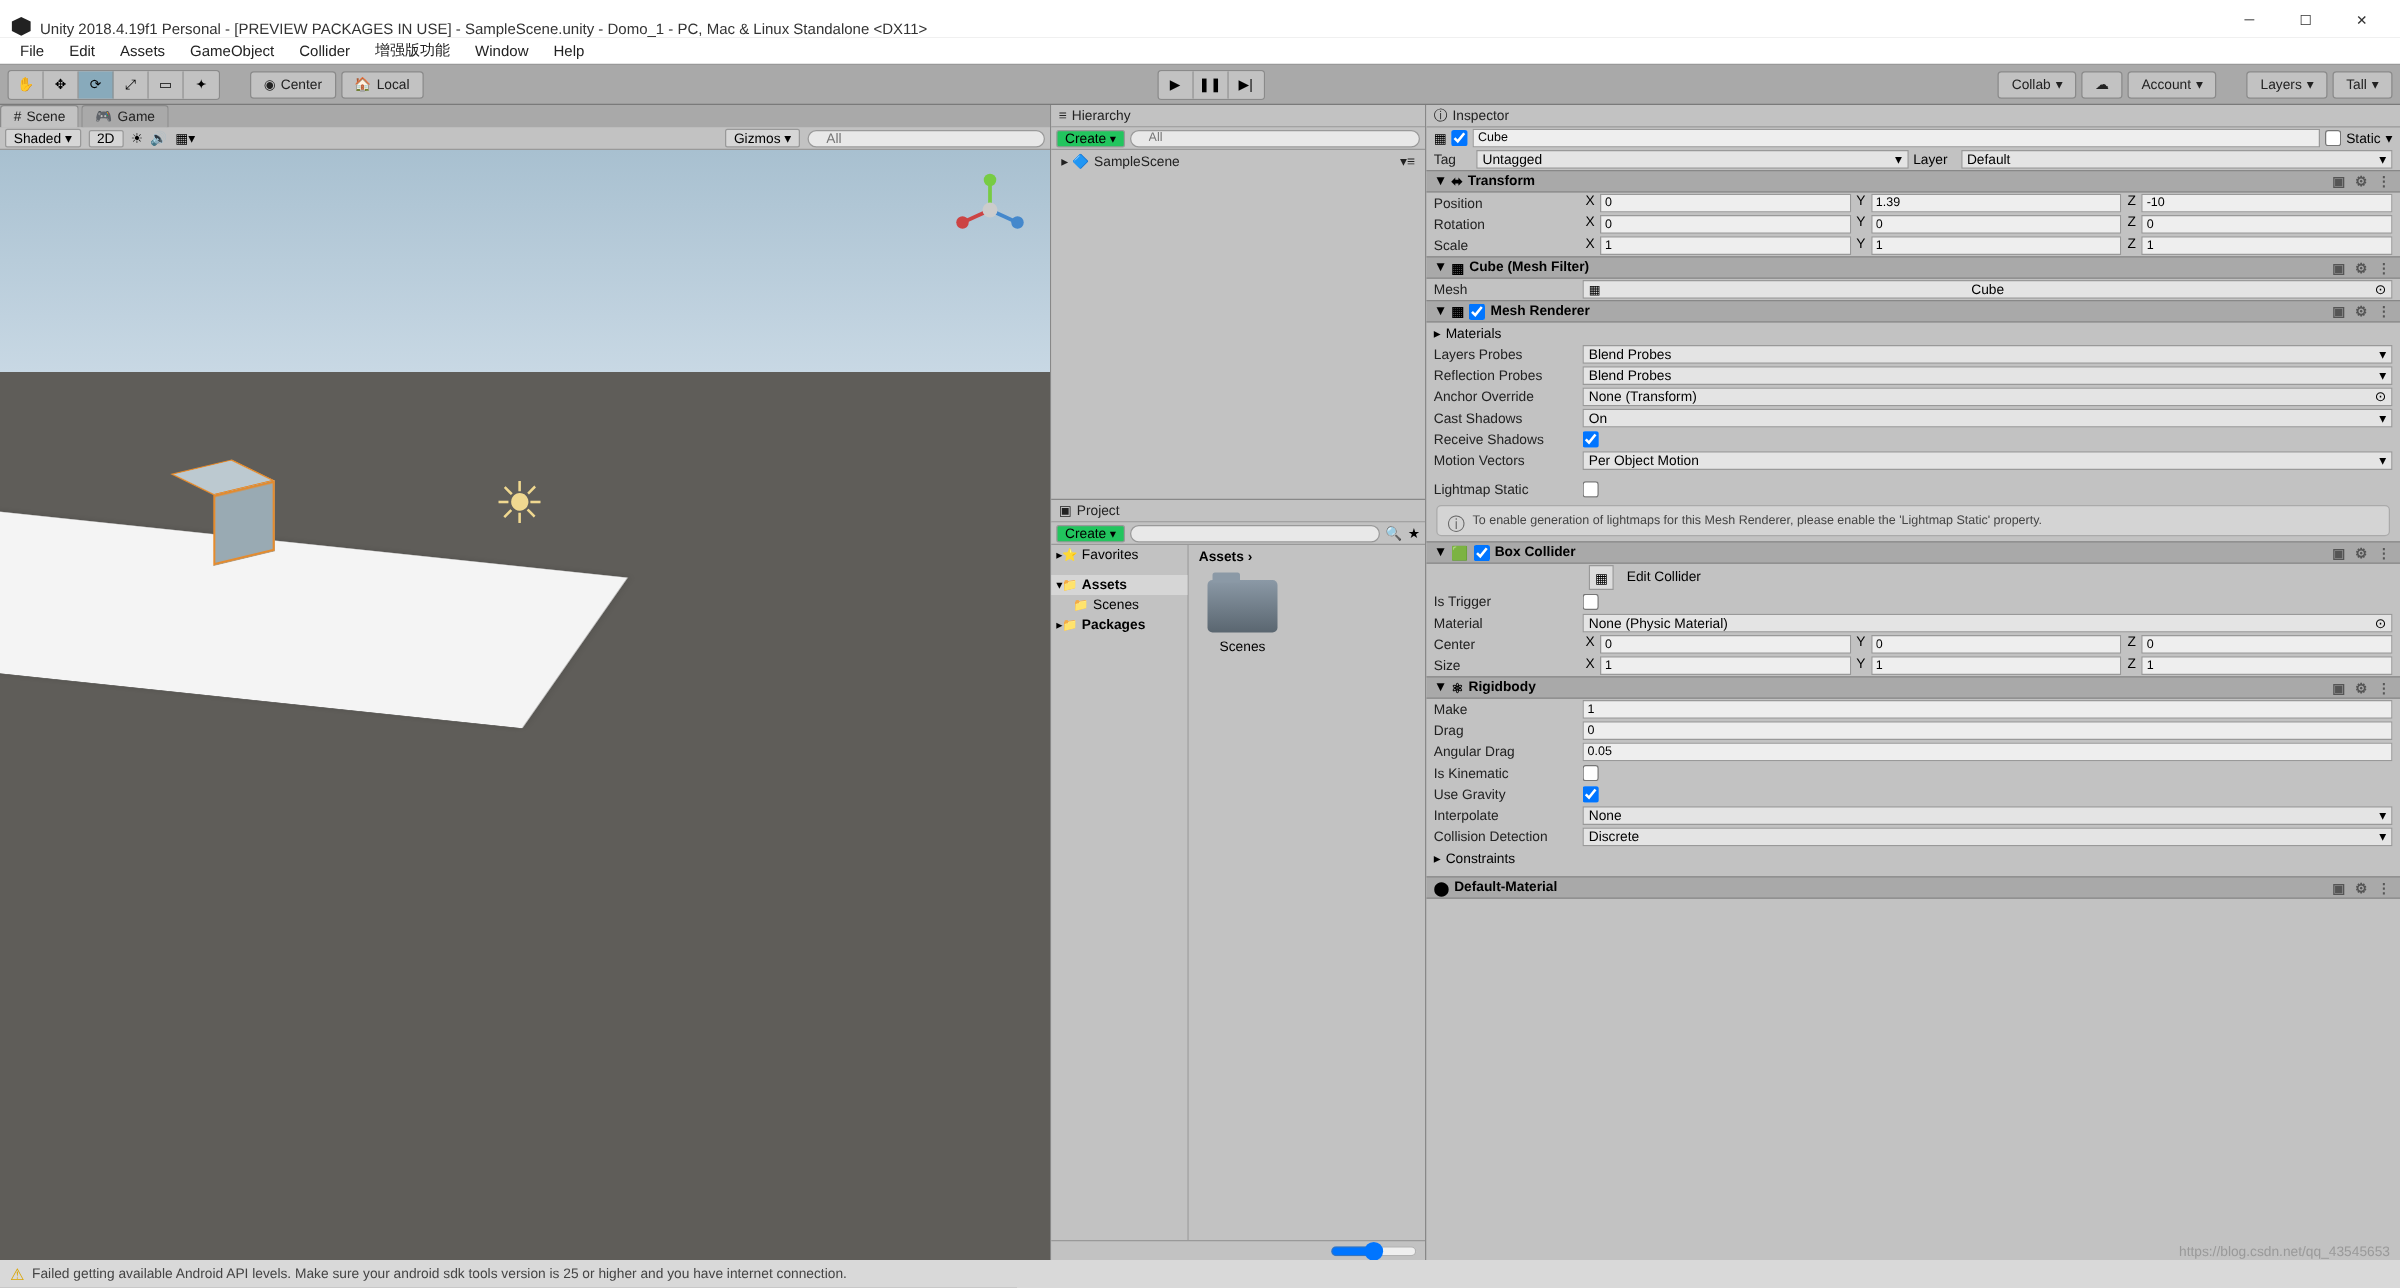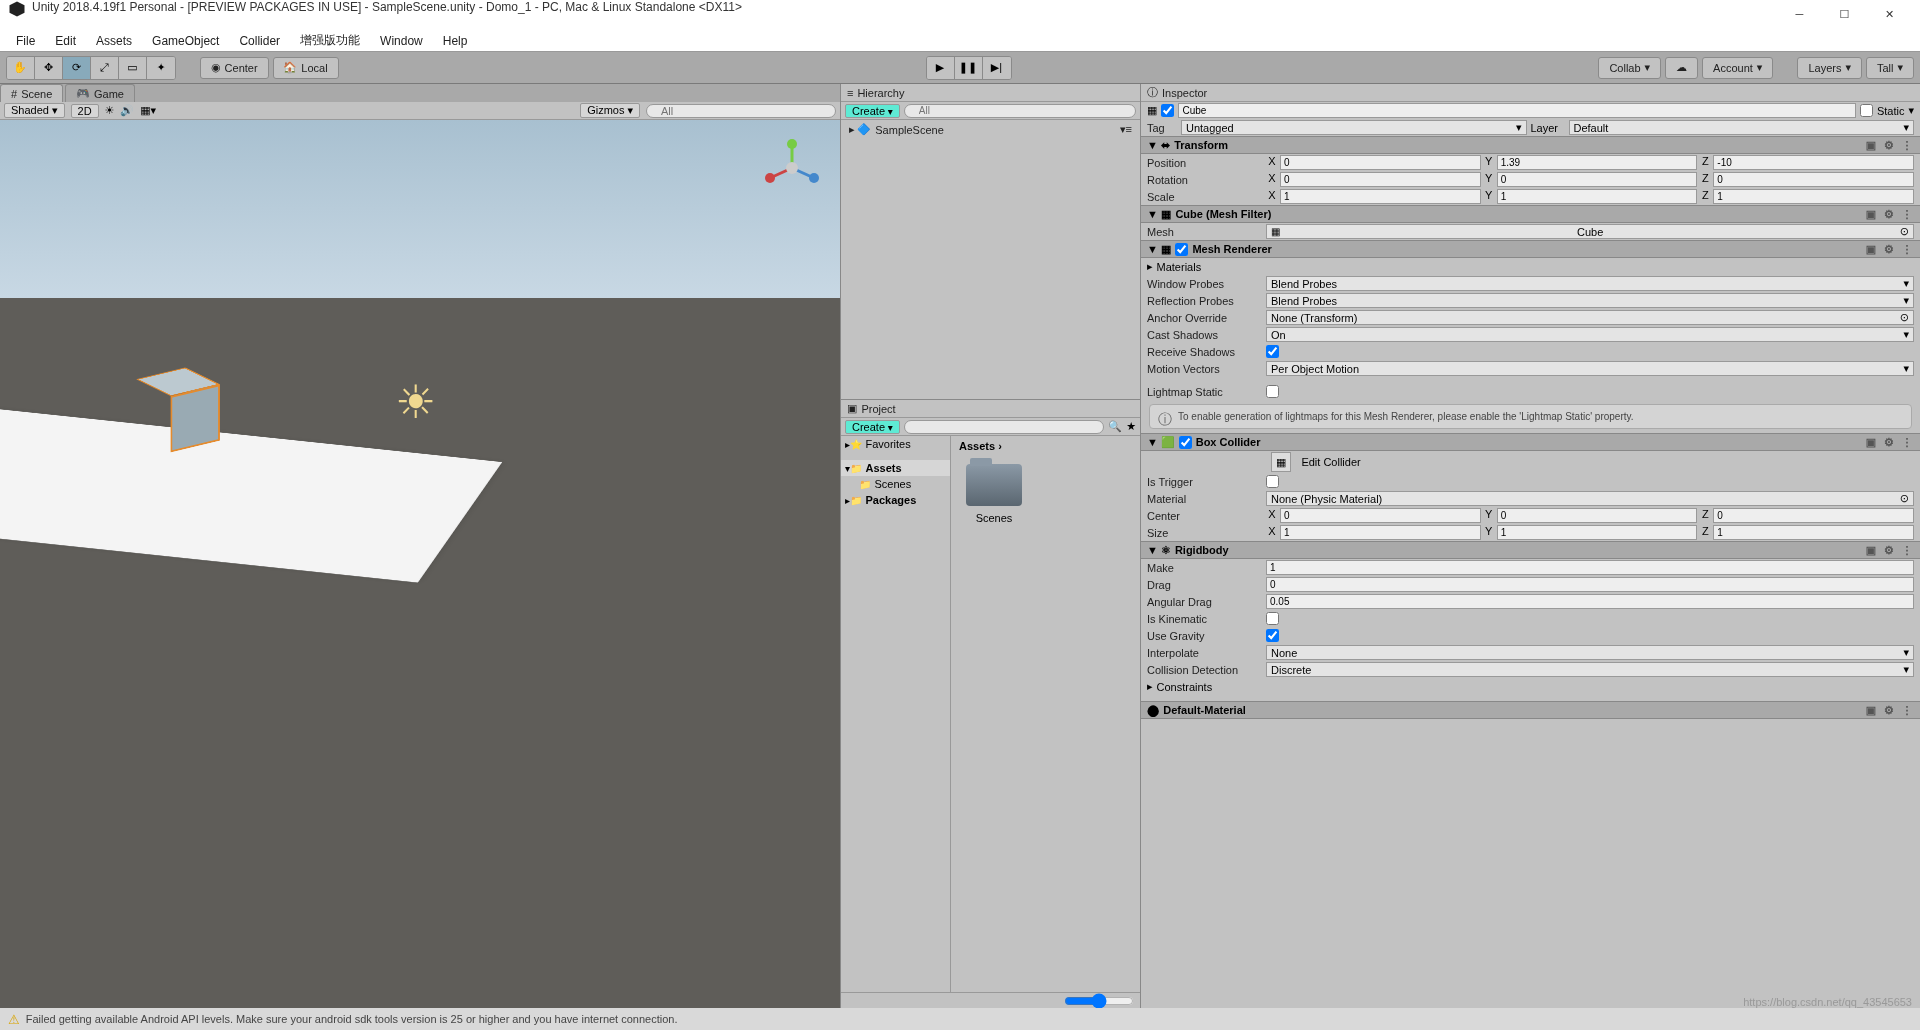--- a/index.html
+++ b/index.html
@@ -1,17 +1,17 @@
 <!DOCTYPE html>
 <html><head>
 <meta charset="utf-8">
 <style>
 * { margin:0; padding:0; box-sizing:border-box; font-family:"Segoe UI",Arial,sans-serif; font-size:11px; }
 body { width:1920px; height:1030px; background:#c2c2c2; overflow:hidden; position:relative; }
-.titlebar { height:30px; display:flex; align-items:flex-start; padding:0 8px; background:#fff; }
+.titlebar { height:30px; display:flex; align-items:flex-end; padding:0 8px; background:#fff; }
 .titlebar .logo { width:18px; height:18px; margin-right:6px; }
 .titlebar .title { flex:1; color:#333; font-size:12px; }
 .winbtn { width:45px; height:28px; display:flex; align-items:center; justify-content:center; color:#333; }
 .menubar { height:22px; background:#fff; display:flex; align-items:center; padding:0 8px; gap:4px; border-bottom:1px solid #999; }
 .menubar span { padding:2px 8px; color:#222; font-size:12px; }
 .toolbar { height:32px; background:#a9a9a9; display:flex; align-items:center; padding:0 6px; gap:4px; border-bottom:1px solid #7a7a7a; }
 .tool-group { display:flex; background:#c2c2c2; border:1px solid #8a8a8a; border-radius:3px; overflow:hidden; }
 .tool-btn { width:28px; height:22px; display:flex; align-items:center; justify-content:center; border-right:1px solid #8a8a8a; background:#c2c2c2; }
 .tool-btn:last-child{border-right:none;}
 .pill-btn { height:22px; padding:0 10px; background:#c2c2c2; border:1px solid #8a8a8a; border-radius:3px; display:flex; align-items:center; gap:4px; color:#222;}
@@ -28,21 +28,21 @@
 .cube3d { position:absolute; left:148px; top:260px; width:60px; height:60px; transform-style:preserve-3d; transform:rotateX(-20deg) rotateY(35deg);}
 .cube3d div{position:absolute;width:60px;height:60px;background:#99aab3;border:2px solid #e58b2d;}
 .cube3d .top{transform:rotateX(90deg) translateZ(30px);background:#bcc9d0;}
 .cube3d .front{transform:translateZ(30px);}
 .cube3d .right{transform:rotateY(90deg) translateZ(30px);background:#7f8f98;}
 .sun { position:absolute; left:395px; top:255px; color:#f0d890; font-size:46px;}
 .gizmo { position:absolute; right:18px; top:18px; width:60px; height:60px;}
 .mid-col { width:300px; display:flex; flex-direction:column; border-left:1px solid #888;}
 .panel-head { height:18px; background:#c2c2c2; border-bottom:1px solid #999; display:flex; align-items:center; padding:0 6px; gap:4px; color:#222;}
 .search-strip{height:18px;background:#c2c2c2;display:flex;align-items:center;padding:0 4px;gap:4px;border-bottom:1px solid #999;}
-.search-strip .mini{padding:0 6px;border:1px solid #999;background:#5eead4;border-radius:2px;font-size:10px;}
+.search-strip .mini{padding:0 6px;border:1px solid #999;background:#22c55e;border-radius:2px;font-size:10px;}
 .search-strip input{flex:1;height:14px;border:1px solid #999;border-radius:7px;padding:0 14px;background:#e8e8e8;font-size:10px;}
 .panel-body { flex:1; background:#c2c2c2; overflow:auto;}
 .hier-item{padding:3px 8px;display:flex;align-items:center;gap:4px;color:#222;}
 .project-panel{flex:1;display:flex;flex-direction:column;border-top:1px solid #888;}
 .proj-split{flex:1;display:flex;}
 .proj-tree{width:110px;background:#c2c2c2;border-right:1px solid #999;}
 .proj-tree .tree-item{padding:2px 4px;display:flex;align-items:center;gap:3px;font-size:10px;}
 .proj-tree .tree-sub{padding-left:18px;}
 .proj-tree .sel{background:#d6d6d6;}
 .proj-content{flex:1;background:#c2c2c2;}
@@ -271,21 +271,21 @@
         <div class="drop-field">▦ <span>Cube</span><span>⊙</span></div>
       </div>
 
     <div class="insp-row insp-head"><span class="tri">▼</span>▦<input type="checkbox" class="chk" checked="" style=""> <span>Mesh Renderer</span><div class="comp-icons">
           <span>▣</span>
           <span>⚙</span>
           <span>⋮</span>
         </div></div>
     <div class="insp-row">▸ <span>Materials</span></div>
     <div class="insp-row">
-        <span class="field-label">Window Probes</span>
+        <span class="field-label">Layers Probes</span>
         <div class="drop-field">
           <span>Blend Probes</span>
           <span>▾</span>
         </div>
       </div>
     <div class="insp-row">
         <span class="field-label">Reflection Probes</span>
         <div class="drop-field">
           <span>Blend Probes</span>
           <span>▾</span>

